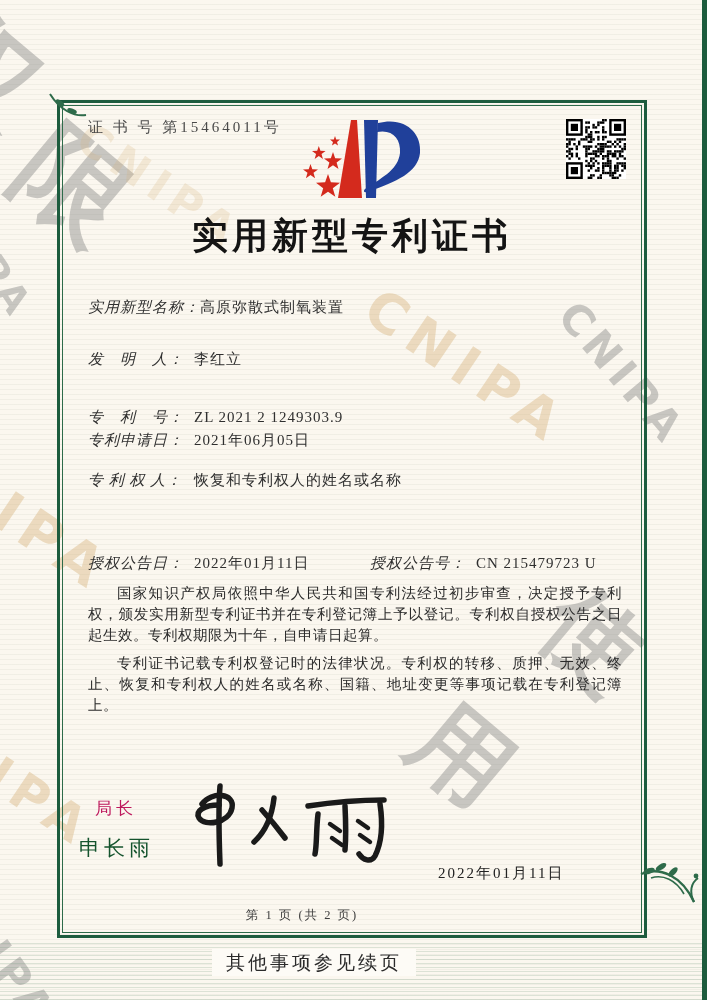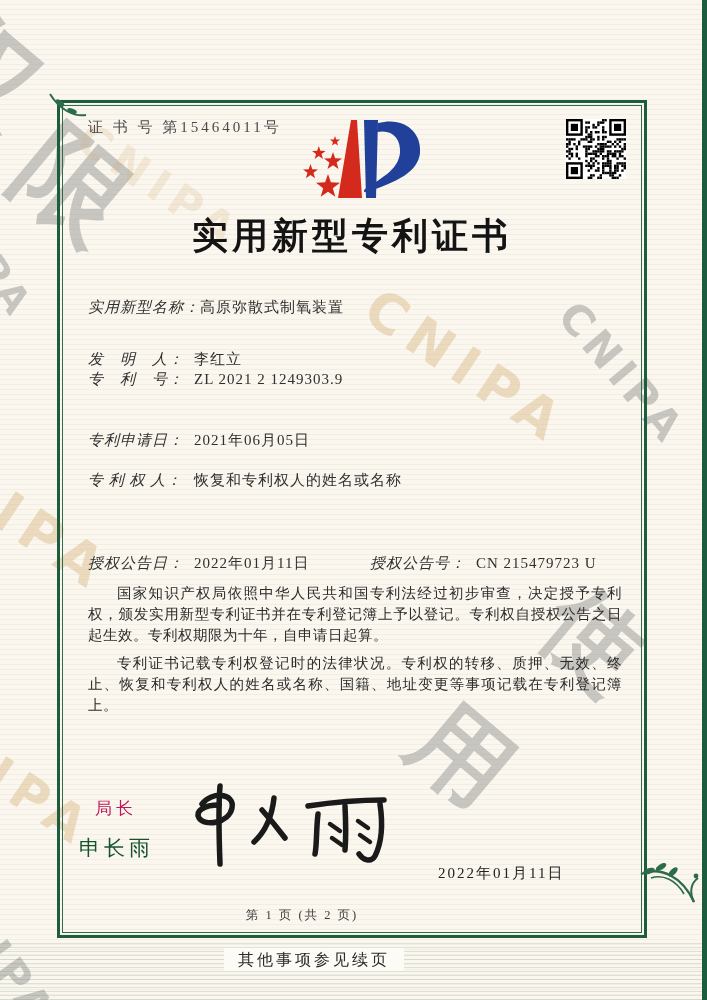--- a/index.html
+++ b/index.html
@@ -40,36 +40,36 @@
 
   .cert-no{ left:88px; top:118px; font-size:15px; letter-spacing:3px; color:#4a4a4a; }
   .logo{ left:285px; top:103px; width:140px; height:97px; }
   .qr{ left:566px; top:119px; width:60px; height:60px; background:#fff; }
   .title{ left:57px; top:212px; width:590px; text-align:center; font-size:36px; font-weight:bold;
           letter-spacing:4px; color:#141414; }
 
   .frow{ left:88px; width:534px; font-size:15px; line-height:22px; }
   .frow .lab{ display:inline-block; min-width:106px; letter-spacing:1px; vertical-align:top;font-style:italic; }
   .frow .val{ letter-spacing:1px; }
-  .r0{ top:296px; } .r1{ top:348px; } .r2{ top:368px; } .r3{ top:429px; }
+  .r0{ top:296px; } .r1{ top:348px; } .r2{ top:406px; } .r3{ top:429px; }
   .r4{ top:469px; } .r5{ top:511px; } .r6{ top:552px; }
   .pair2{ position:absolute; left:282px; top:0; white-space:nowrap; }
   .pair2 .val{ font-weight:normal; }
 
   .paras{ left:88px; top:583px; width:534px; }
   .paras p{ font-size:14.5px; line-height:21px; text-indent:2em; text-align:justify;
             letter-spacing:.5px; margin-bottom:7px; color:#2b2b2b; }
 
   .comm-title{ left:95px; top:797px; font-size:17px; letter-spacing:4px; color:#be185d; }
   .comm-name{ left:79px; top:834px; font-size:21px; letter-spacing:4px; color:#14532d; }
   .sig{ left:182px; top:776px; width:232px; height:96px; }
   .issue-date{ left:438px; top:864px; font-size:15px; letter-spacing:2px; color:#222; }
   .page-ind{ left:57px; top:907px; width:490px; text-align:center; font-size:12.5px;
              letter-spacing:2px; color:#3d3d3d; }
-  .cont-note{ left:0; top:950px; width:628px; text-align:center; font-size:16px; letter-spacing:3px; }
+  .cont-note{ left:0; top:950px; width:628px; text-align:center; font-size:19px; letter-spacing:3px; }
   .cont-note span{ background:#fdfbf6; padding:3px 14px; color:#2b2b2b; }
 </style>
 </head>
 <body>
 
 <div class="page">
 
   <span class="wm wm-gray wm0">仅</span>
   <span class="wm wm-gray wm1">限</span>
   <span class="wm wm-gray wm2">CNIPA</span>

